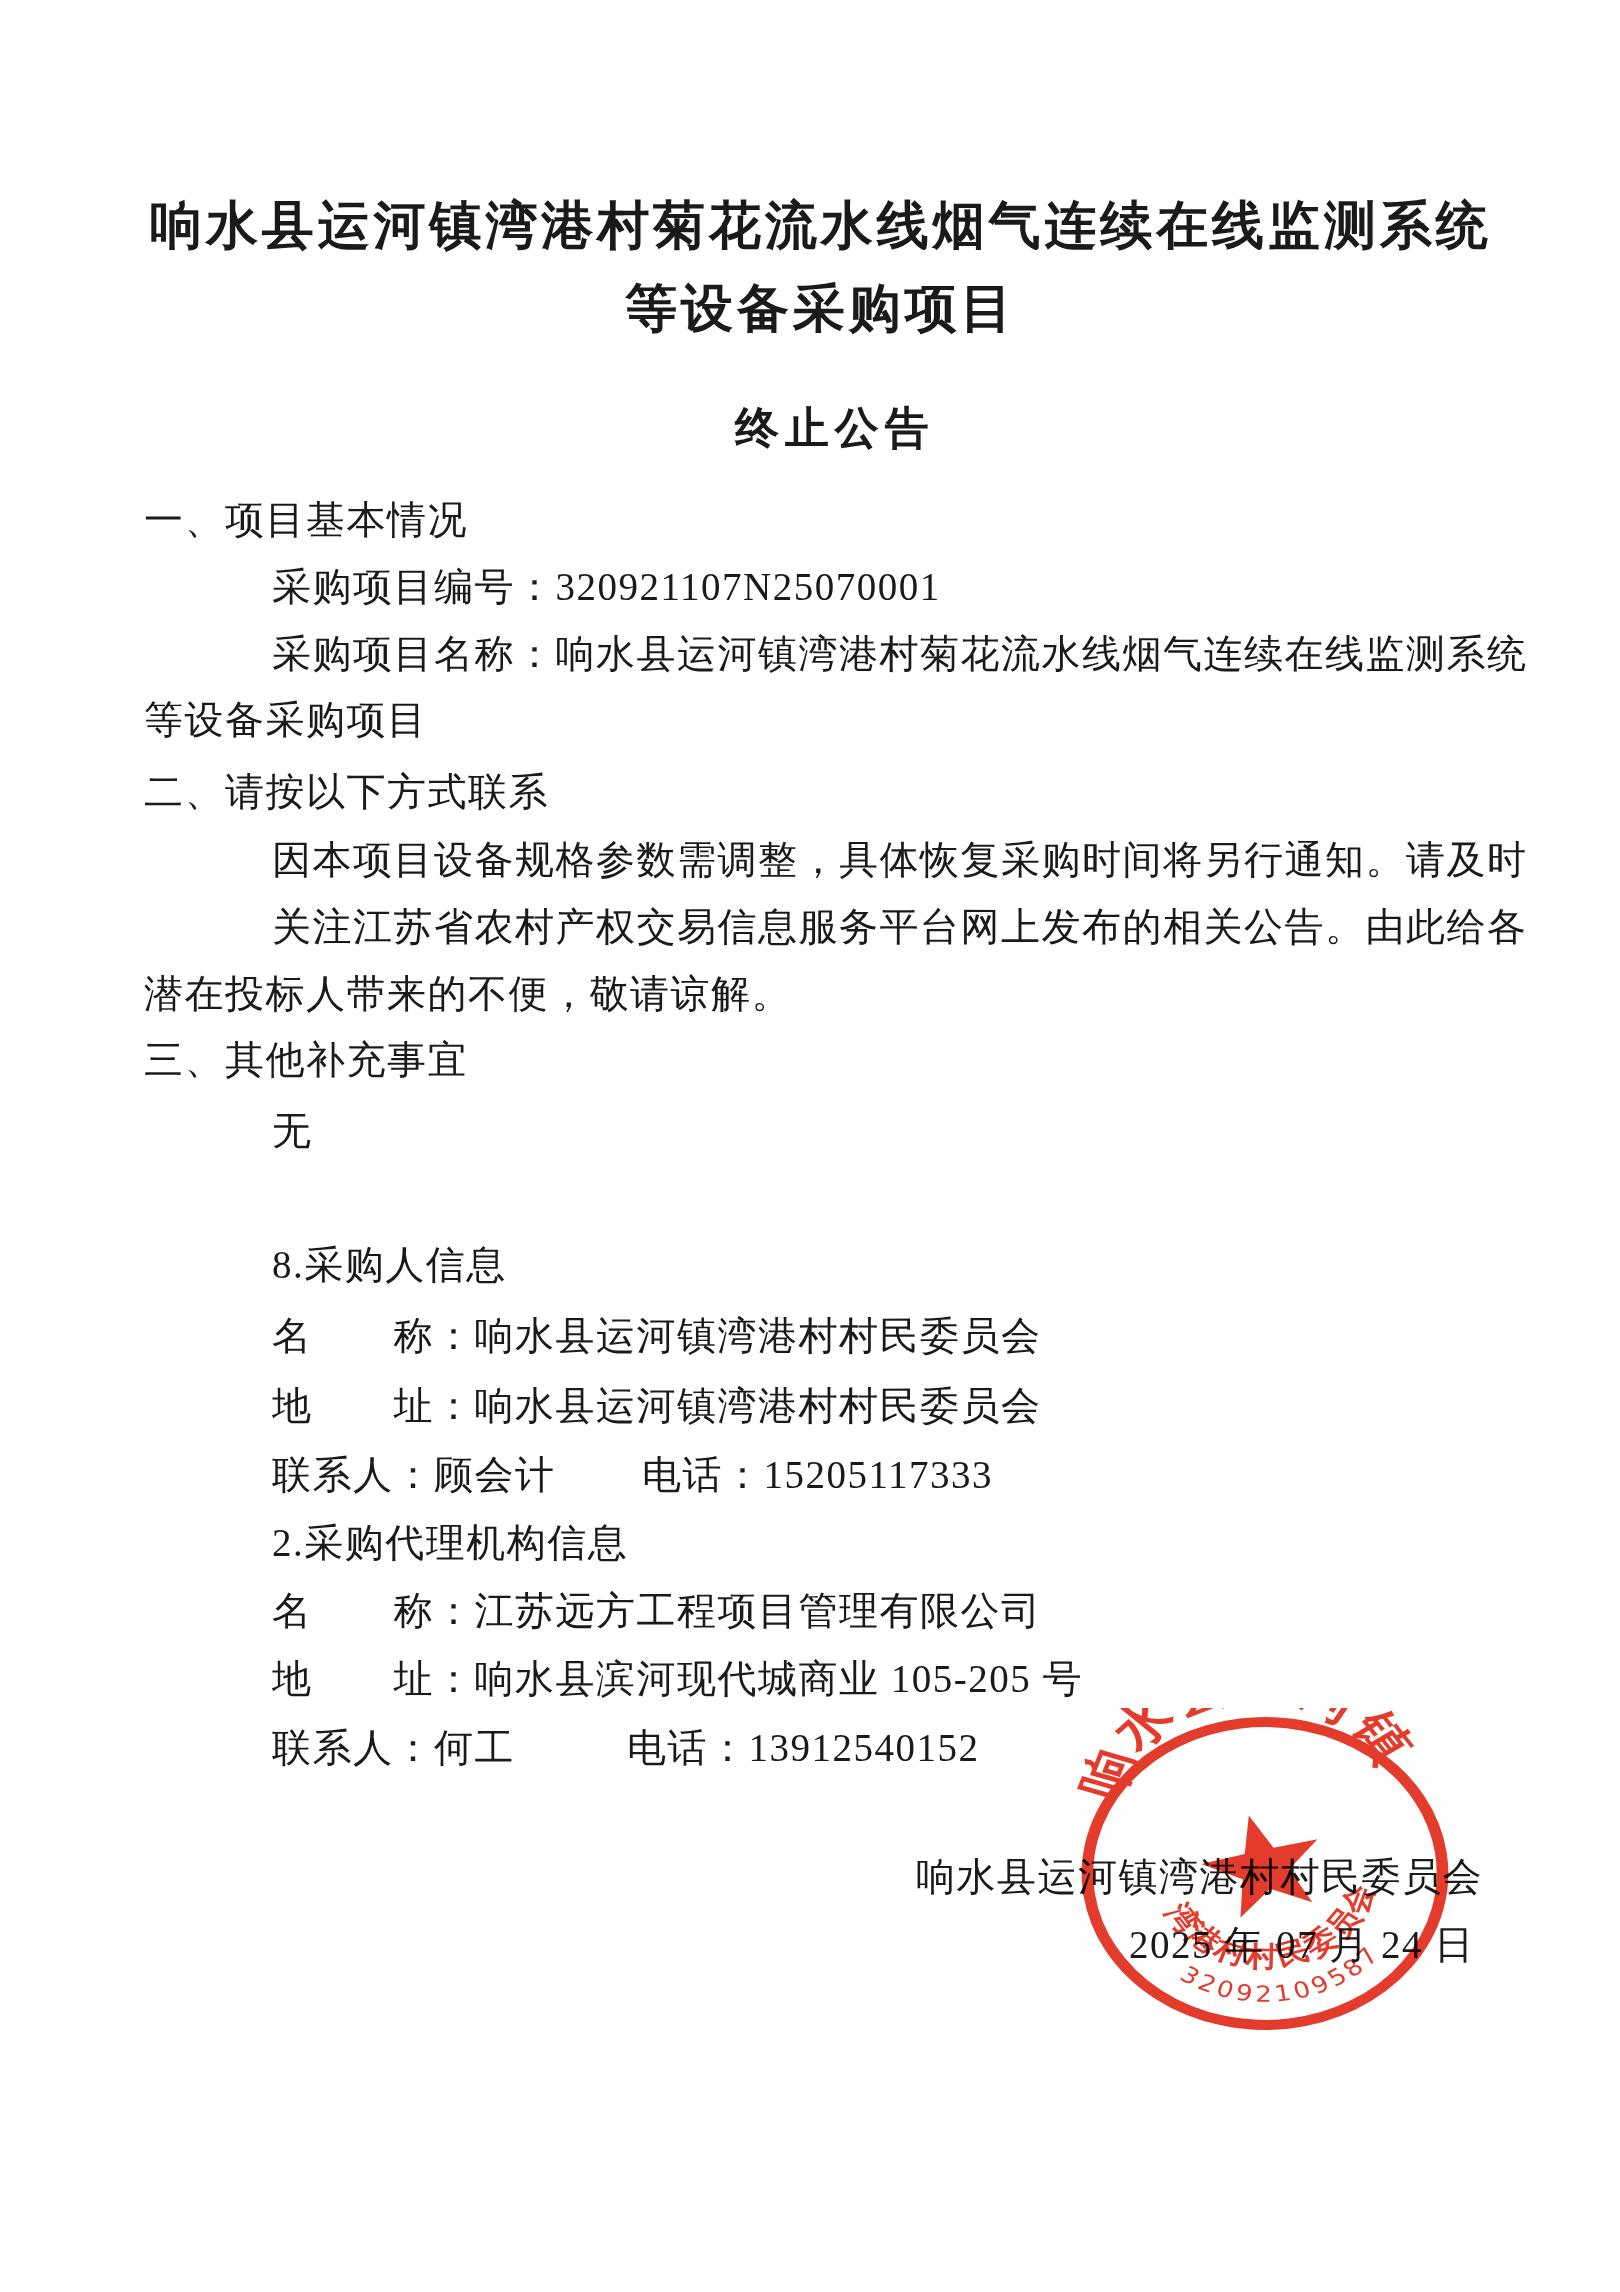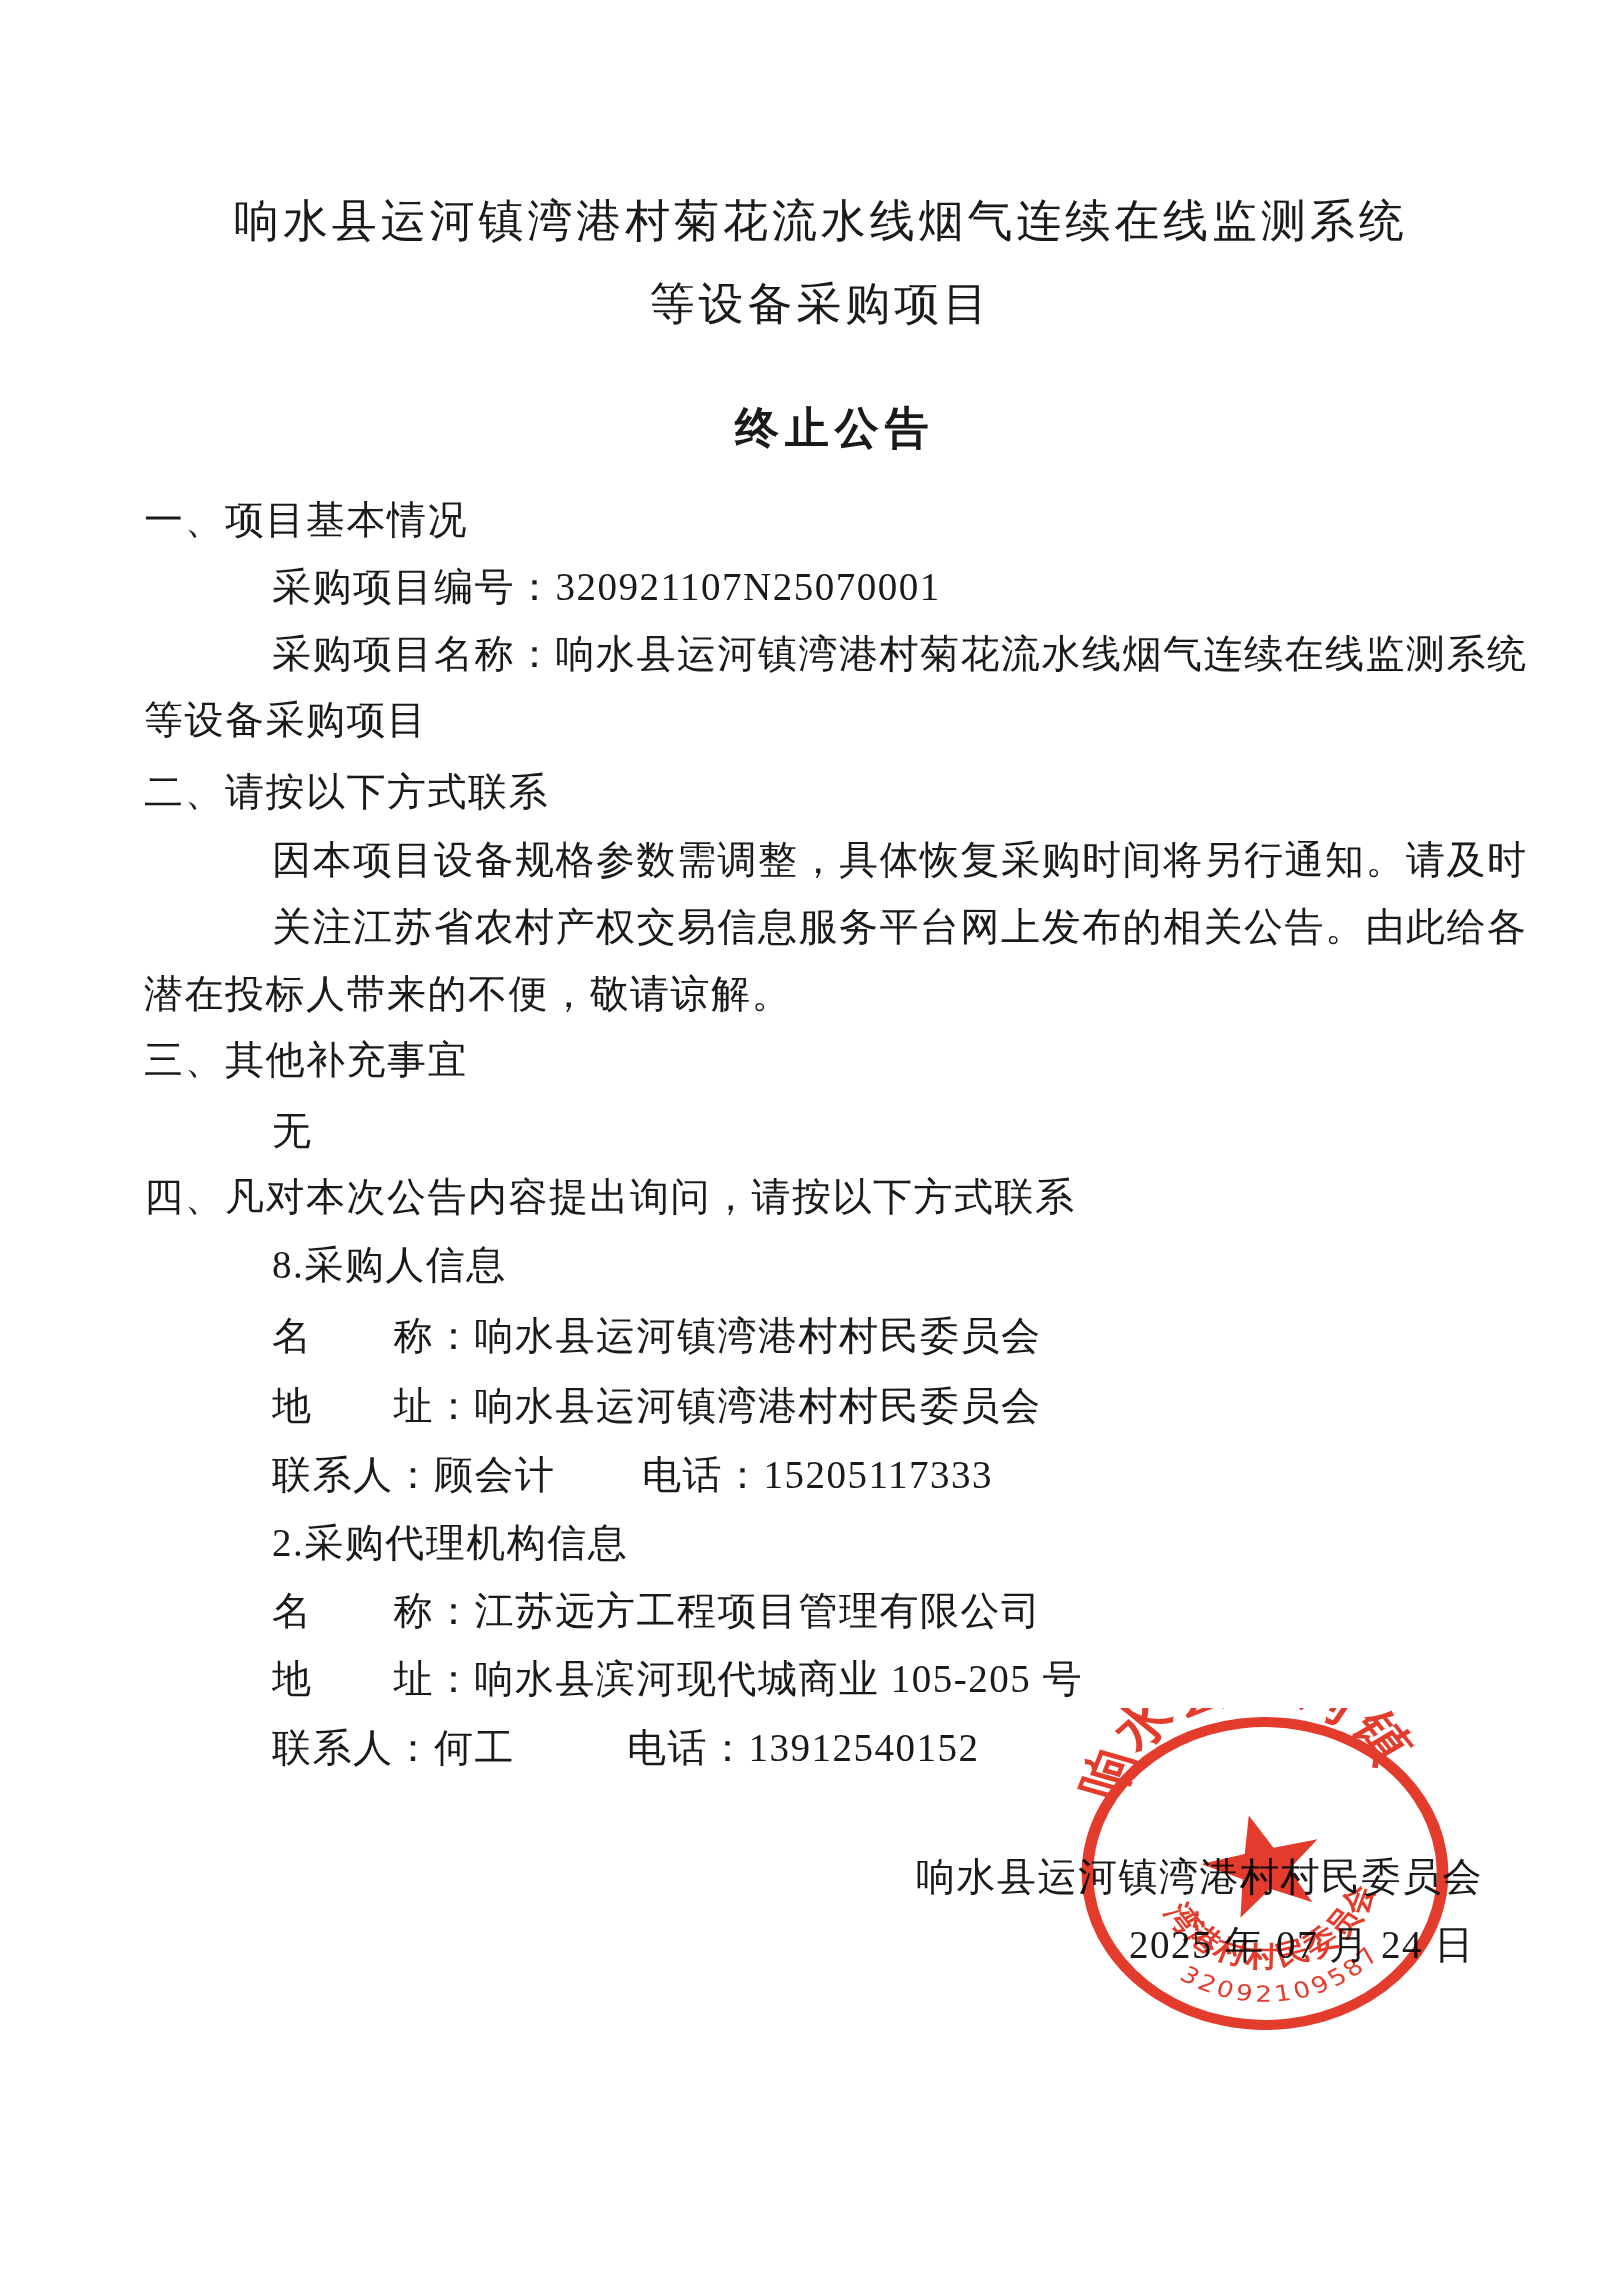--- a/index.html
+++ b/index.html
@@ -15,21 +15,21 @@
   .line{
     position:absolute;
     white-space:nowrap;
     font-size:39px;
     line-height:1.15;
     letter-spacing:1.5px;
     color:#1a1a1a;
   }
   .bold{font-weight:normal;}
   .center{left:0;right:0;text-align:center;padding-left:21.6px;}
-  .title{font-size:45px;font-weight:normal;letter-spacing:3.9px;}
+  .title{font-size:52px;font-weight:bold;letter-spacing:3.9px;}
   .announce{font-size:44px;font-weight:bold;letter-spacing:5.9px;margin-left:28px;}
   .seal-wrap{
     position:absolute;
     left:1071px;top:1708px;
     width:388px;height:331px;
     mix-blend-mode:multiply;
     opacity:.93;
     filter:blur(0.4px);
   }
   .seal-wrap svg{width:100%;height:100%;}
@@ -49,21 +49,20 @@
   <div class="line" style="left:144px;top:698px">等设备采购项目</div>
 
   <div class="line bold" style="left:144px;top:770px">二、请按以下方式联系</div>
   <div class="line" style="left:272px;top:905px">关注江苏省农村产权交易信息服务平台网上发布的相关公告。由此给各</div>
   <div class="line" style="left:272px;top:838px">因本项目设备规格参数需调整，具体恢复采购时间将另行通知。请及时</div>
   <div class="line" style="left:144px;top:972px">潜在投标人带来的不便，敬请谅解。</div>
 
   <div class="line bold" style="left:144px;top:1038px">三、其他补充事宜</div>
   <div class="line" style="left:272px;top:1109px">无</div>
 
-  <div class="line bold" style="left:144px;top:1175px">四、凡对本次公告内容提出询问，请按以下方式联系</div>
 
   <div class="line bold" style="left:272px;top:1243px">8.采购人信息</div>
   <div class="line" style="left:272px;top:1314px">名　　称：响水县运河镇湾港村村民委员会</div>
   <div class="line" style="left:272px;top:1384px">地　　址：响水县运河镇湾港村村民委员会</div>
   <div class="line" style="left:272px;top:1453px">联系人：顾会计</div>
   <div class="line" style="left:642px;top:1453px">电话：15205117333</div>
 
   <div class="line bold" style="left:272px;top:1521px">2.采购代理机构信息</div>
   <div class="line" style="left:272px;top:1589px">名　　称：江苏远方工程项目管理有限公司</div>
   <div class="line" style="left:272px;top:1657px">地　　址：响水县滨河现代城商业 105-205 号</div>

